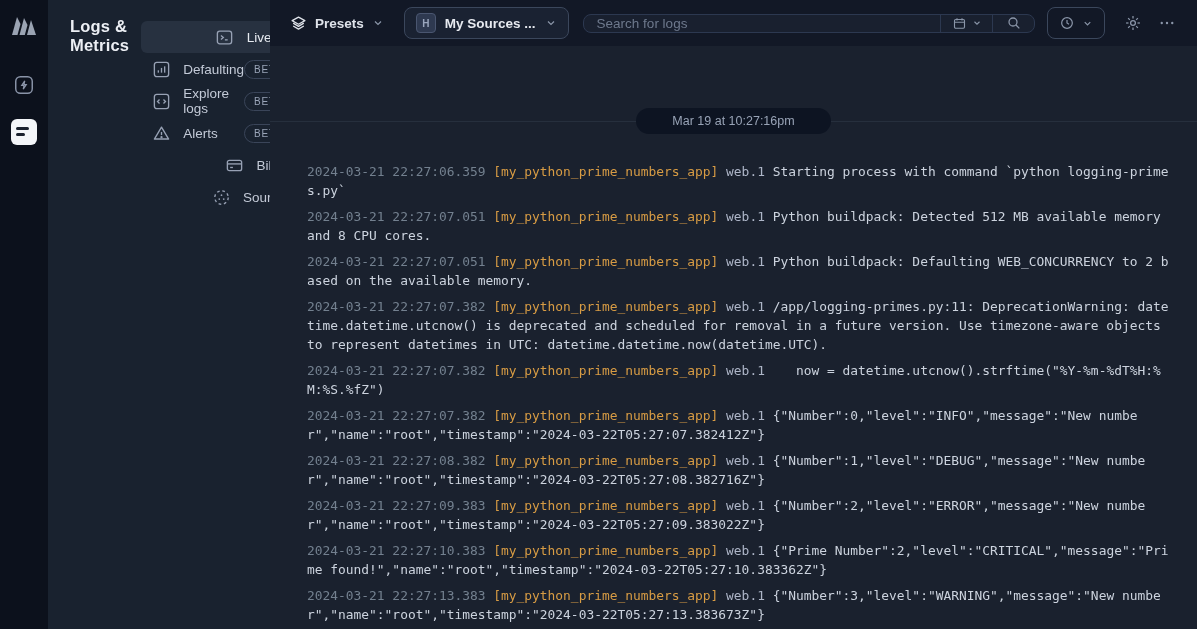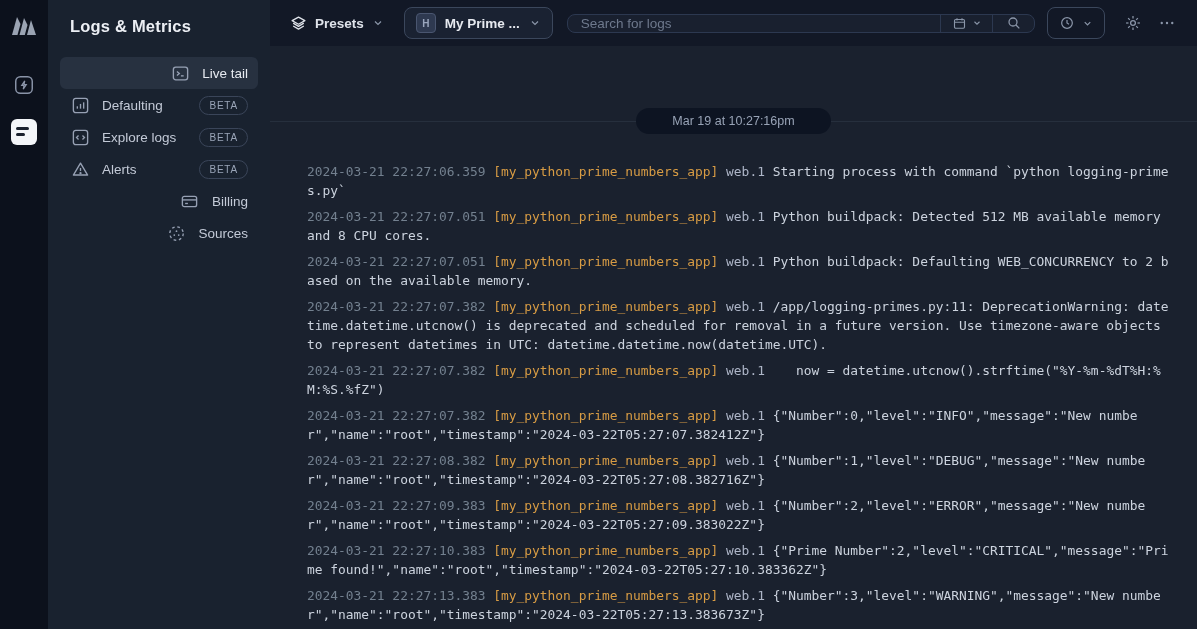--- a/index.html
+++ b/index.html
@@ -8,21 +8,21 @@
   .app { display:flex; width:1197px; height:629px; }
 
   
   .rail { width:48px; background:#0c111c; display:flex; flex-direction:column; align-items:center; flex-shrink:0; }
   .rail .logo { margin-top:10px; width:30px; height:30px; display:flex; align-items:center; justify-content:center; }
   .rail-btn { width:26px; height:26px; margin-top:34px; border-radius:6px; display:flex; align-items:center; justify-content:center; color:#8a94a8; }
   .rail-btn.first { margin-top:32px; }
   .rail-btn.active { background:#f4f6f9; color:#1a212e; margin-top:21px; }
 
   
-  .sidebar { width:222px; background:#19222f; flex-shrink:0; display:flex; flex-direction:column; }
+  .sidebar { width:222px; background:#19222f; flex-shrink:0; display:flex; }
   .sidebar-title { color:#eceff4; font-size:16.5px; font-weight:bold; padding:17px 0 0 22px; letter-spacing:.2px; }
   .nav { margin-top:21px; }
   .nav-item { display:flex; align-items:center; height:32px; margin:0 12px 0 12px; padding:0 10px; border-radius:6px; color:#c3cad7; cursor:pointer;justify-content:flex-end; }
   .nav-item.active { background:#273140; color:#e6eaf0; }
   .nav-item .nicon { width:20px; height:20px; margin-right:12px; color:#97a1b4; display:flex; align-items:center; justify-content:center; flex-shrink:0; }
   .nav-item .nlabel { font-size:13.5px; }
   .badge { margin-left:auto; font-size:10px; letter-spacing:.8px; color:#9aa5b8; border:1px solid #3a4559; border-radius:999px; padding:3px 9px; }
   .badge:empty { display:none; }
 
   
@@ -180,21 +180,21 @@
         <span>Presets</span>
         <span class="icon chev">
           <svg width="12" height="12" viewBox="0 0 24 24" fill="none" stroke="currentColor" stroke-width="2.4">
               <path d="M6 9 L12 15 L18 9"></path>
             </svg>
         </span>
       </div>
 
       <div class="view-pill">
         <span class="appbox">H</span>
-        <span class="vlabel">My Prime ...</span>
+        <span class="vlabel">My Sources ...</span>
         <span class="icon chev">
           <svg width="12" height="12" viewBox="0 0 24 24" fill="none" stroke="currentColor" stroke-width="2.4">
               <path d="M6 9 L12 15 L18 9"></path>
             </svg>
         </span>
       </div>
 
       <div class="search-group">
         <input type="text" placeholder="Search for logs" style="">
         <div class="seg cal">

